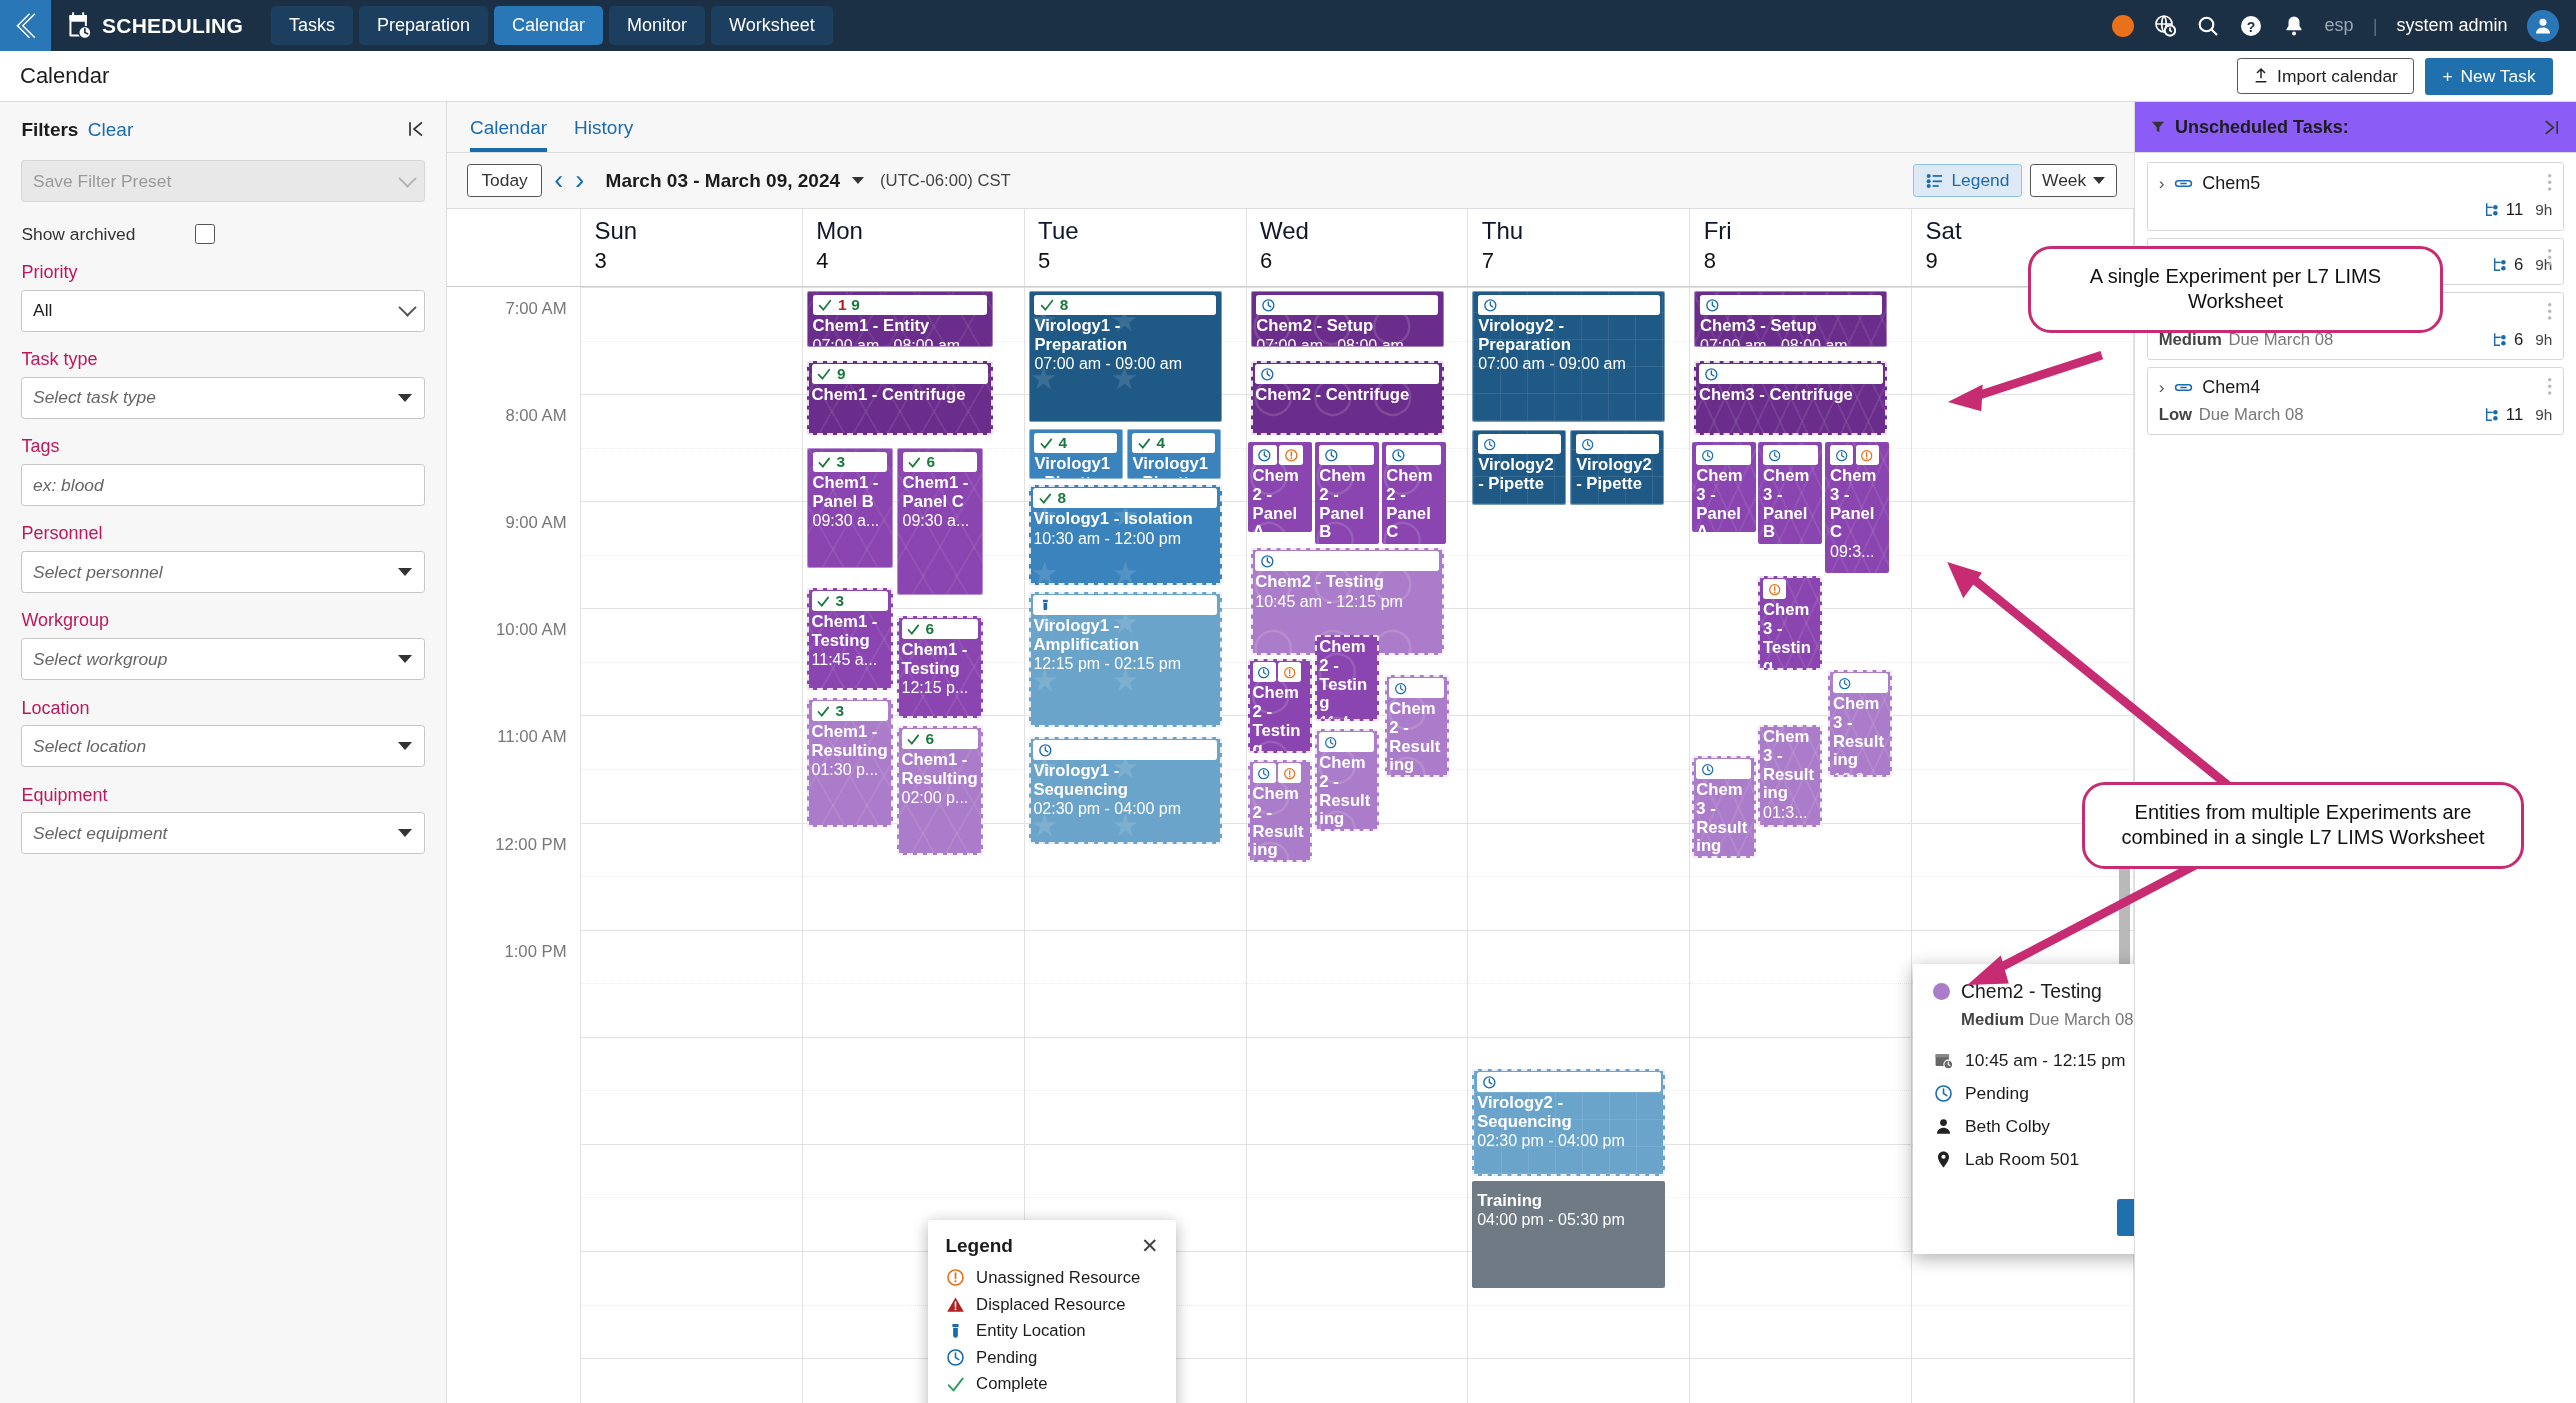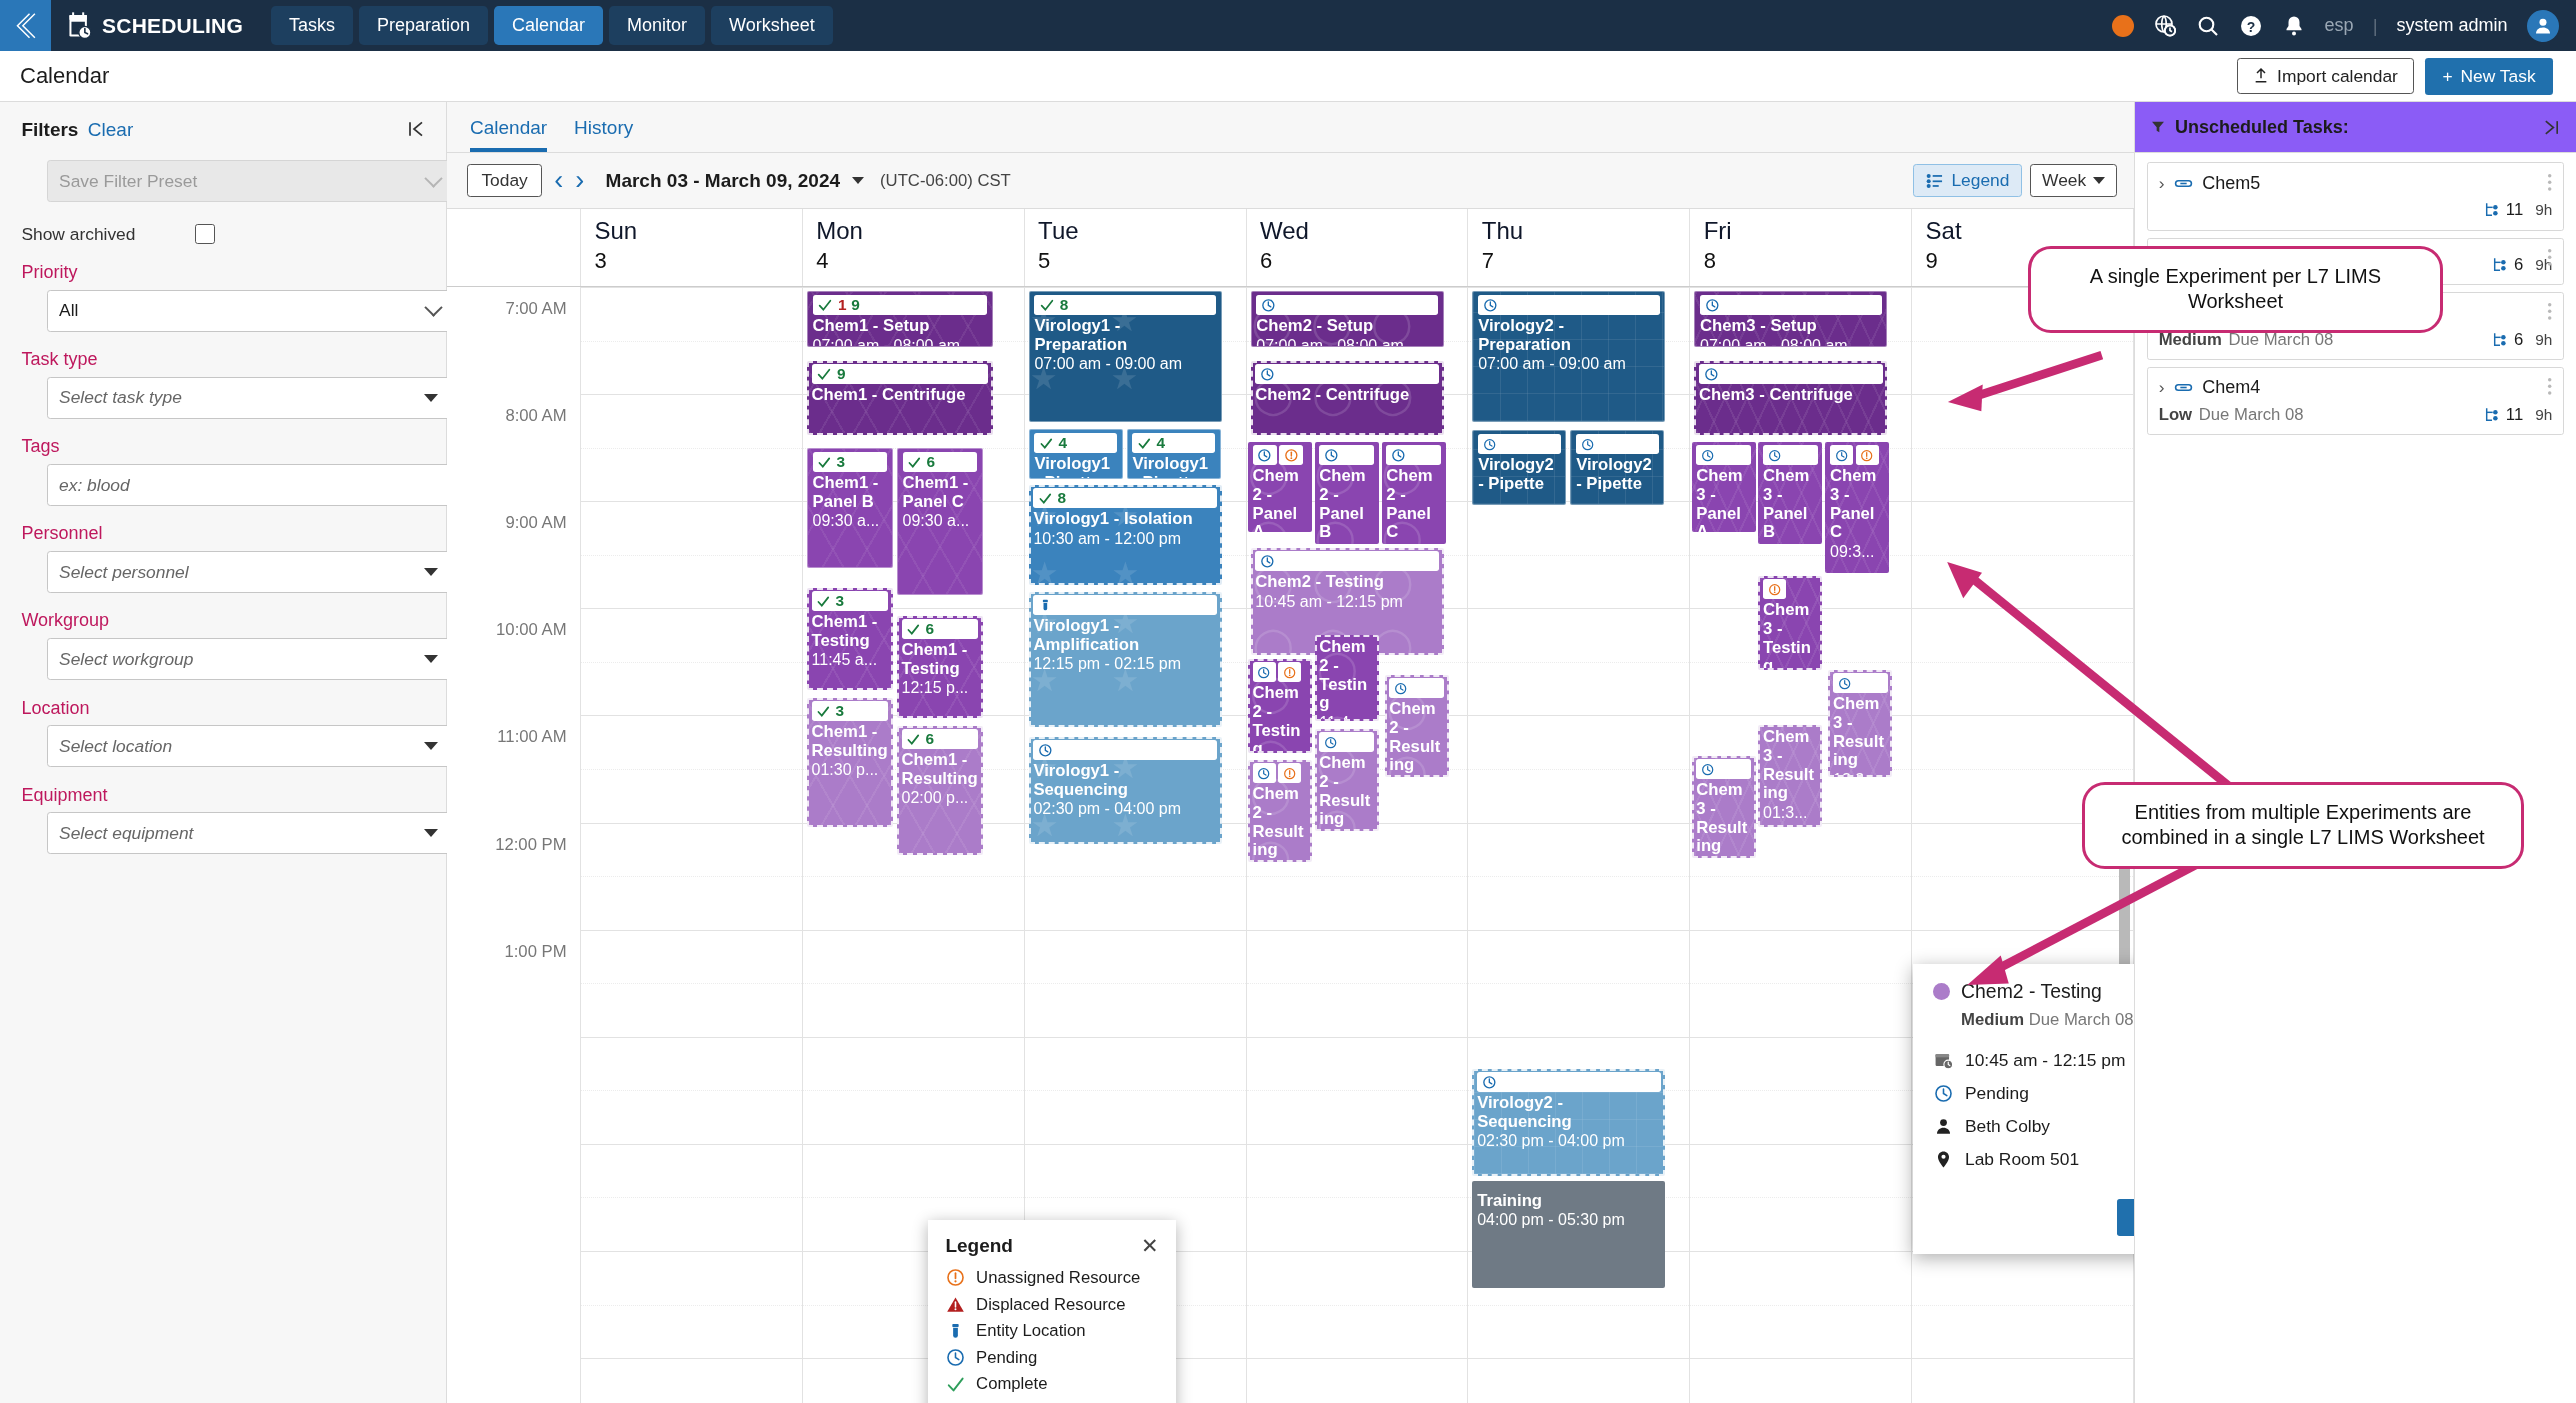--- a/index.html
+++ b/index.html
@@ -70,21 +70,21 @@
     padding: 17.4px 21.4px; flex: 0 0 447px; position: relative;
   }
   .filters-head { display: flex; align-items: center; gap: 9.4px; margin-bottom: 19px; }
   .filters-title { font-size: 19px; font-weight: bold; color: #1c1c1c; }
   .filters-clear { font-size: 19px; color: #1a6cb0; cursor: pointer; }
   .collapse-icn { position: absolute; right: 20px; top: 17.4px; cursor: pointer; }
   .field-label { font-size: 18px; color: #be185d; margin: 17.4px 0 6.7px; }
   .fld {
     width: 100%; height: 42px; background: #fff; border: 1.3px solid #c6c6c6;
     border-radius: 3.3px; display: flex; align-items: center; padding: 0 10.7px;
-    font-size: 17.4px; color: #666; font-style: italic; position: relative; margin-left: 26px;
+    font-size: 17.4px; color: #666; font-style: italic; position: relative;
   }
   .fld.disabled { background: #e8e8e8; border-color: #d5d5d5; color: #9a9a9a; font-style: normal; }
   .fld.solid { color: #1c1c1c; font-style: normal; }
   .caret-dn {
     position: absolute; right: 12px; width: 0; height: 0;
     border-left: 7.4px solid transparent; border-right: 7.4px solid transparent;
     border-top: 8.7px solid #333;
   }
   .chev-dn {
     position: absolute; right: 12px; width: 13.4px; height: 13.4px;
@@ -558,21 +558,21 @@
           <div class="ev c-darkpurple tex-hex solidb" style="left:4px;width:186px;top:4px;height:56px;">
             <div class="badges">
                 <div class="badge grow">
               <svg width="16" height="16" viewBox="0 0 24 24">
                     <path d="M4 13 L9.5 19 L20 5.5" stroke="#197a3d" stroke-width="2.6" fill="none" stroke-linecap="round"></path>
                   </svg>
               <span class="cnt red">1</span>
               <span class="cnt green">9</span>
             </div>
               </div>
-            <div class="ttl">Chem1 - Setup</div>
+            <div class="ttl">Chem1 - Entity</div>
             <div class="tm">07:00 am - 08:00 am</div>
           </div>
 
           <div class="ev c-darkpurple tex-hex dashed" style="left:4px;width:186px;top:74px;height:74px;">
             <div class="badges">
                 <div class="badge grow">
               <svg width="16" height="16" viewBox="0 0 24 24">
                     <path d="M4 13 L9.5 19 L20 5.5" stroke="#197a3d" stroke-width="2.6" fill="none" stroke-linecap="round"></path>
                   </svg>
               <span class="cnt green">9</span>

